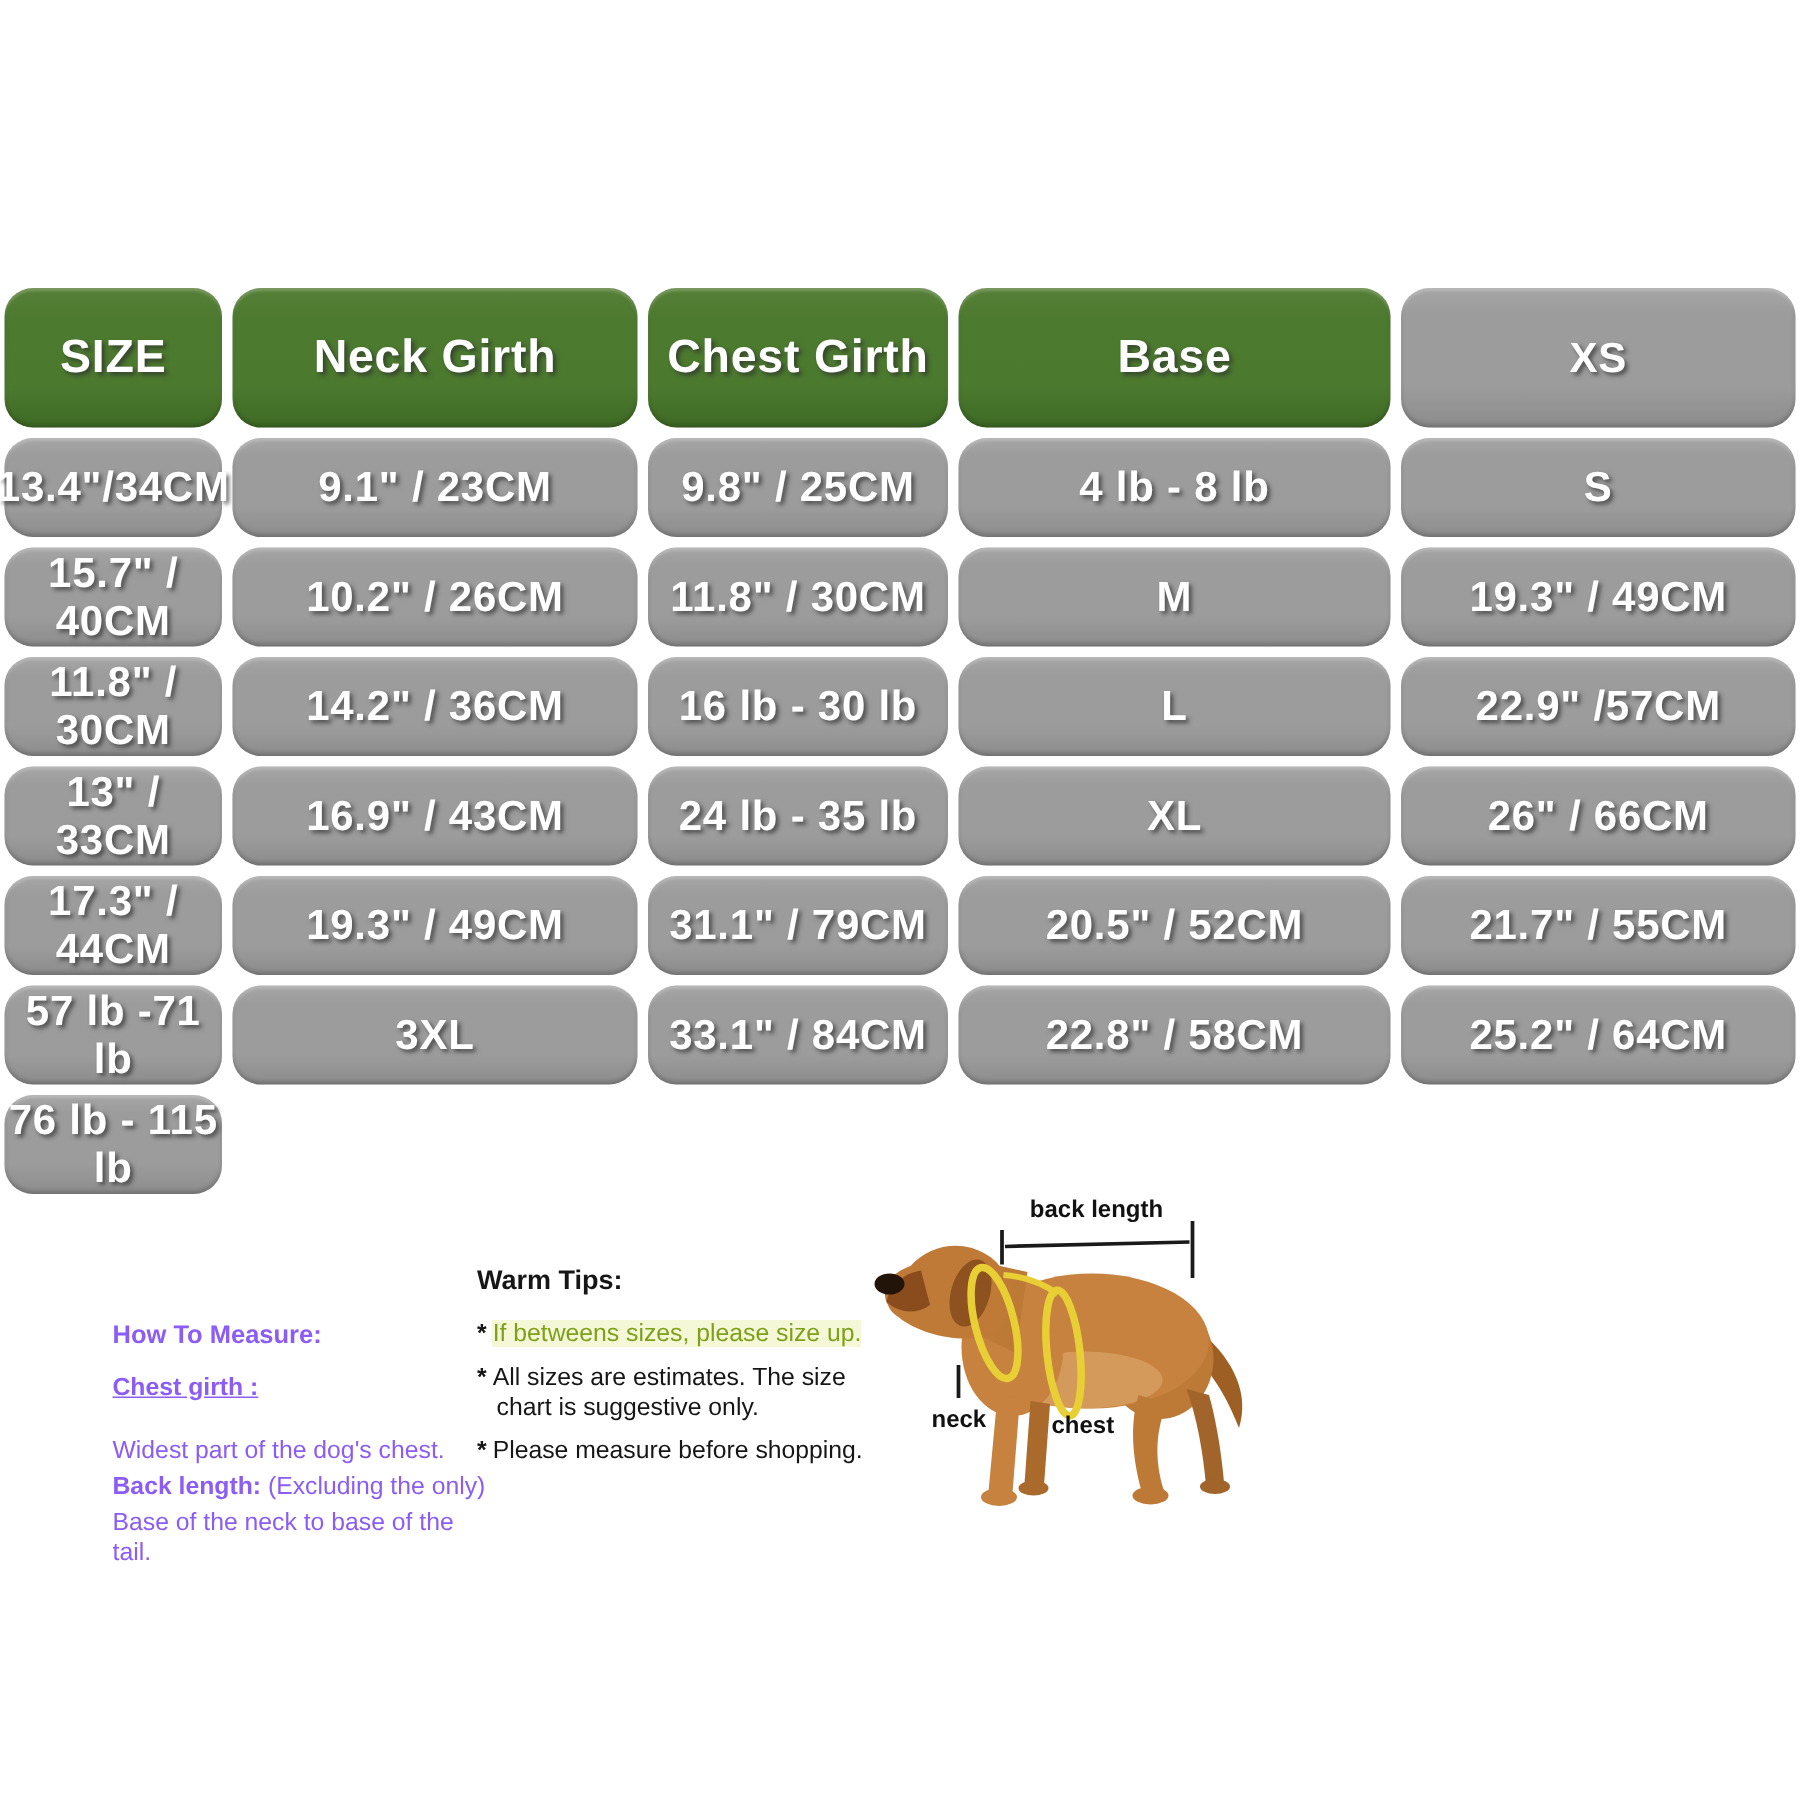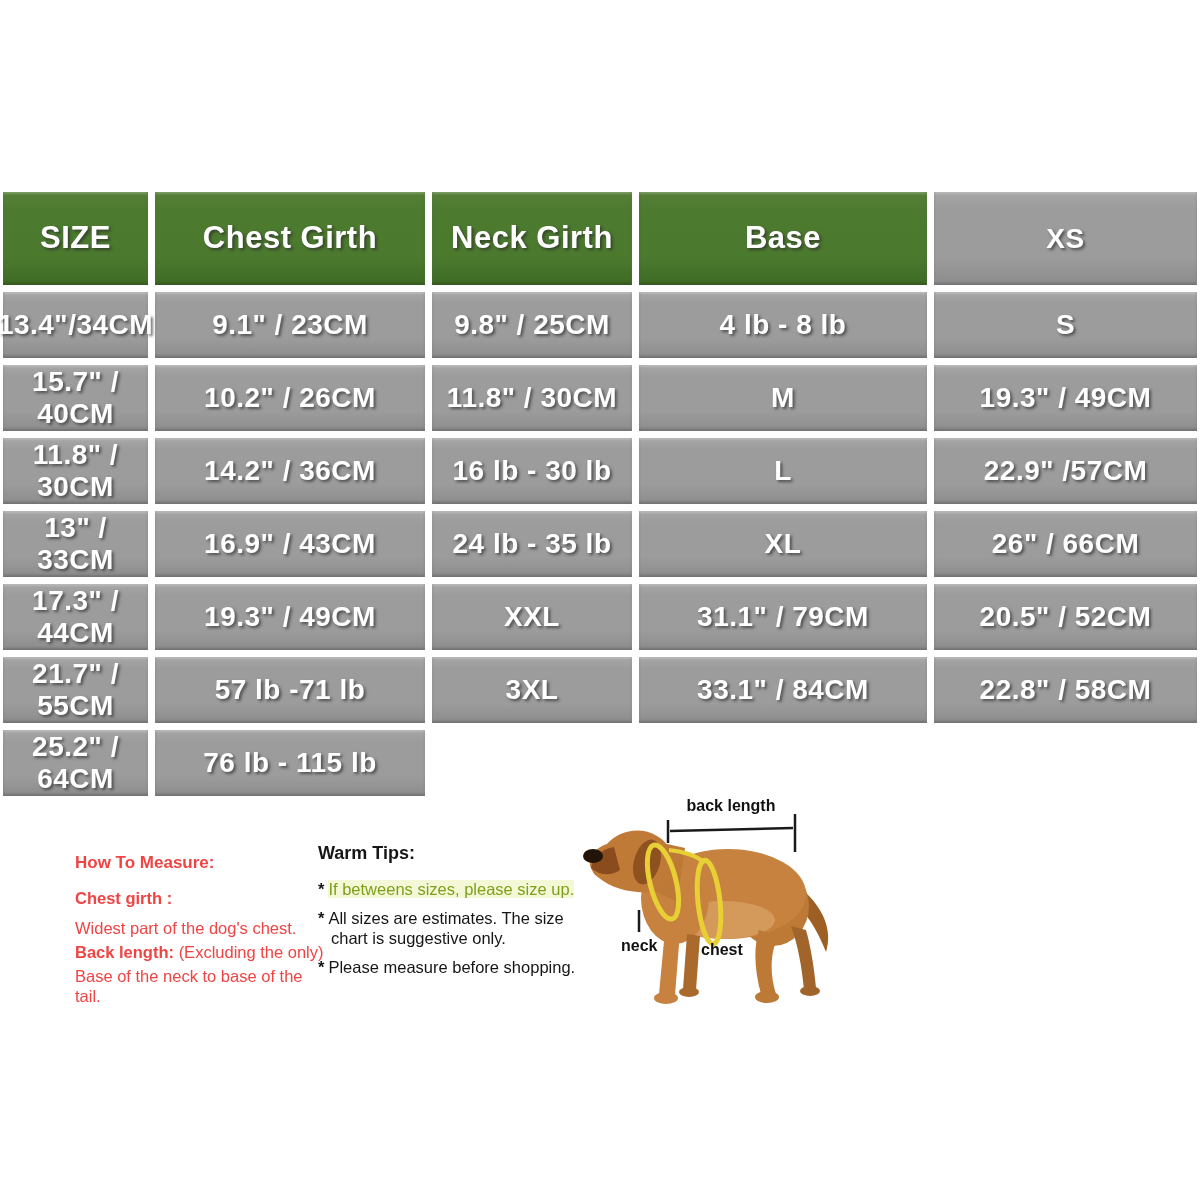--- a/index.html
+++ b/index.html
@@ -18,34 +18,35 @@
     grid-template-rows:93px repeat(7,66px);
     gap:7px;
   }
   .cell {
     display:flex; align-items:center; justify-content:center;
     text-align:center; color:#ffffff; font-weight:bold;
     font-size:28px; letter-spacing:0.5px;
     background:linear-gradient(180deg,#a6a6a6,#9c9c9c 18%,#9c9c9c 70%,#8c8c8c);
     box-shadow: inset 0 -2px 3px rgba(0,0,0,0.20), inset 0 2px 2px rgba(255,255,255,0.22);
     text-shadow:2px 2px 3px rgba(45,45,45,0.70);
+    border-radius:19px;
   }
   .th {
     background:linear-gradient(180deg,#567f37,#4c7a2f 22%,#4b792e 70%,#3f6b25);
     font-size:31px; line-height:1.12; padding:0 12px;
   }
 
   
   .measure {
-    position:absolute; left:75px; top:853px; width:250px;
-    font-size:16.5px; color:#ef4444; line-height:1.22;
+    position:absolute; left:75px; top:880px; width:250px;
+    font-size:16.5px; color:#8b5cf6; line-height:1.22;
   }
   .measure .title { font-weight:bold; font-size:17px; margin-bottom:14px; }
   .measure .bold  { font-weight:bold; }
-  .measure .l2 { margin-bottom:10px; }
+  .measure .l2 { margin-bottom:22px;text-decoration:underline; }
   .measure .l3 { margin-bottom:4px; }
   .measure .l4 { margin-bottom:4px; }
 
   .tips {
     position:absolute; left:318px; top:843px; width:262px;
     font-size:16.5px; color:#161616; line-height:1.22;
   }
   .tips .title { font-weight:bold; font-size:18px; margin-bottom:14px; }
   .tip { margin-bottom:9px; }
   .tip .bullet { font-weight:bold; margin-right:4px; }
@@ -57,22 +58,22 @@
   .dog svg { display:block; }
   .anno { font-family:"Liberation Sans", sans-serif; font-weight:bold; fill:#111; }
 </style>
 </head>
 <body>
 
 <div class="page">
 
   <div class="size-table">
     <div class="cell th">SIZE</div>
+    <div class="cell th">Neck Girth</div>
     <div class="cell th">Chest Girth</div>
-    <div class="cell th">Neck Girth</div>
     <div class="cell th">Base</div>
 
     <div class="cell">XS</div>
     <div class="cell">13.4"/34CM</div>
     <div class="cell">9.1" / 23CM</div>
     <div class="cell">9.8" / 25CM</div>
     <div class="cell">4 lb - 8 lb</div>
 
     <div class="cell">S</div>
     <div class="cell">15.7" / 40CM</div>
@@ -89,21 +90,20 @@
     <div class="cell">22.9" /57CM</div>
     <div class="cell">13" / 33CM</div>
     <div class="cell">16.9" / 43CM</div>
     <div class="cell">24 lb - 35 lb</div>
 
     <div class="cell">XL</div>
     <div class="cell">26" / 66CM</div>
     <div class="cell">17.3" / 44CM</div>
     <div class="cell">19.3" / 49CM</div>
 
-    <div class="cell">XXL</div>
     <div class="cell">31.1" / 79CM</div>
     <div class="cell">20.5" / 52CM</div>
     <div class="cell">21.7" / 55CM</div>
     <div class="cell">57 lb -71 lb</div>
 
     <div class="cell">3XL</div>
     <div class="cell">33.1" / 84CM</div>
     <div class="cell">22.8" / 58CM</div>
     <div class="cell">25.2" / 64CM</div>
     <div class="cell">76 lb - 115 lb</div>

